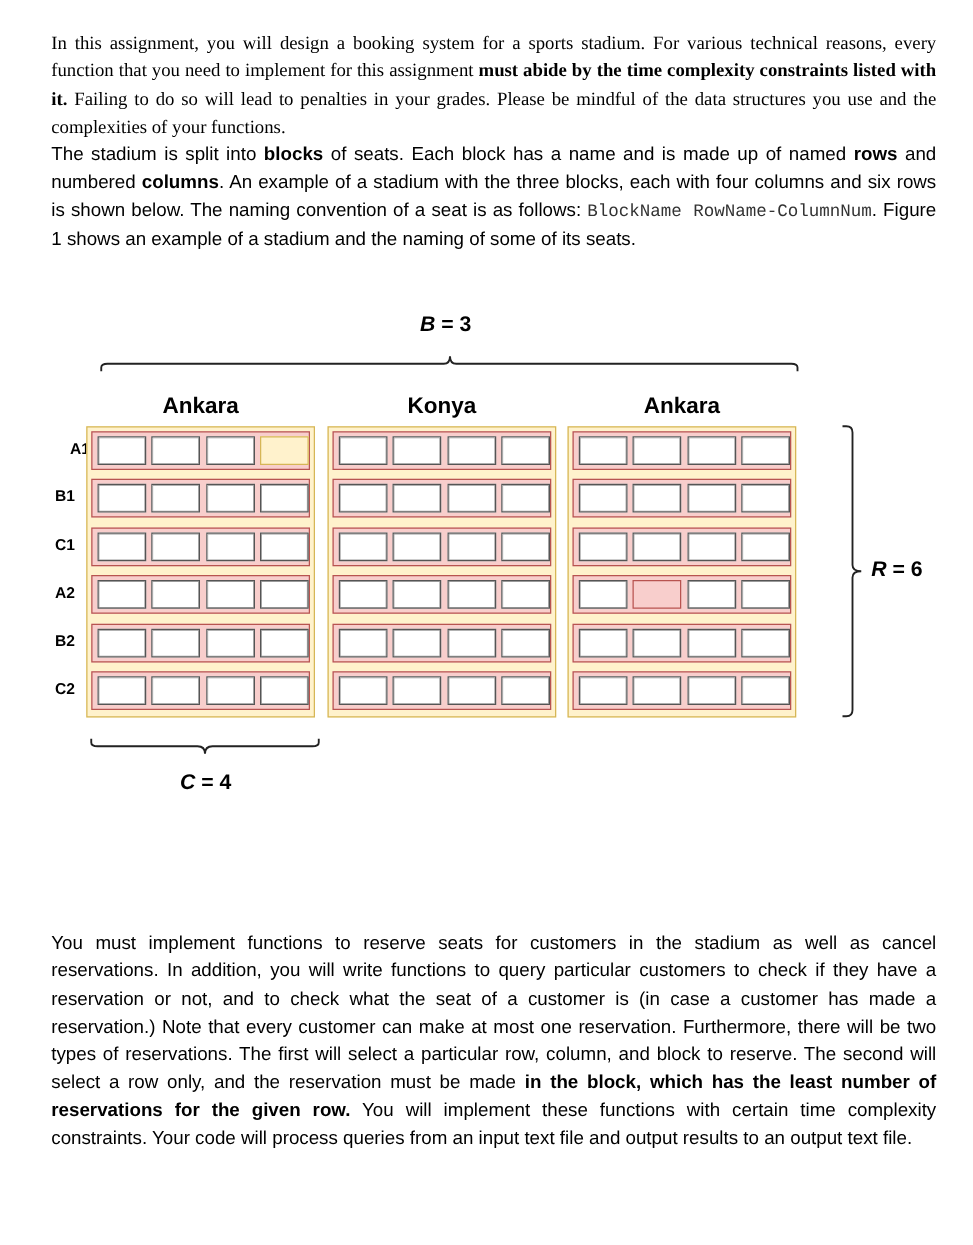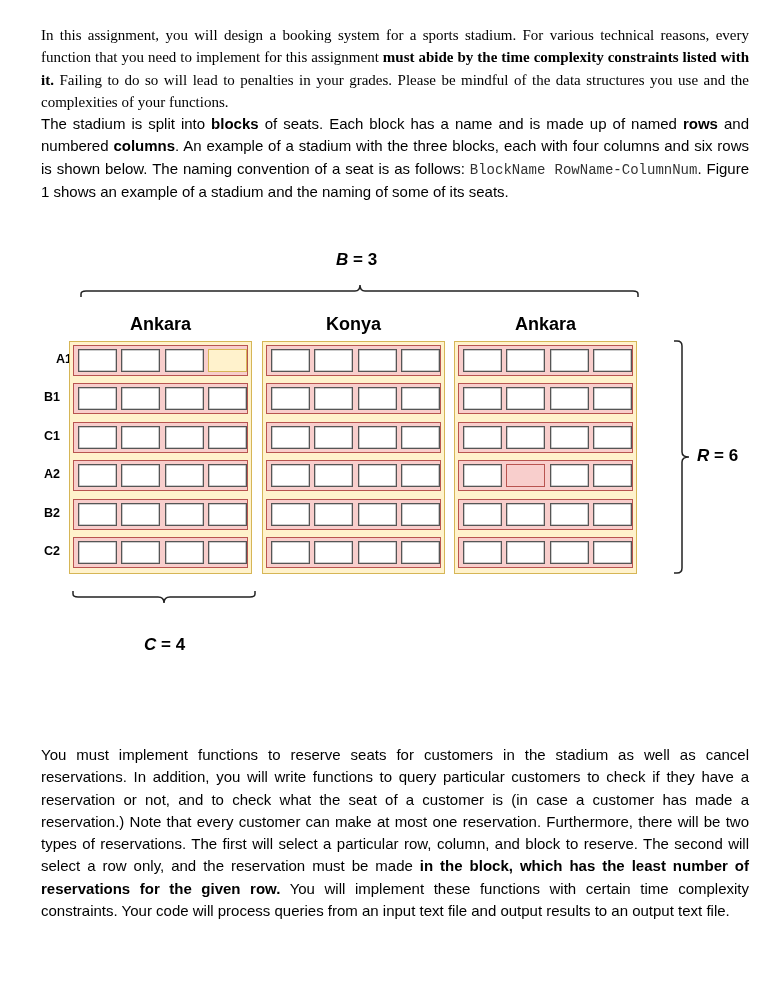--- a/index.html
+++ b/index.html
@@ -197,18 +197,18 @@
     </div>
 
   <svg class="brace" style="left:673px; top:340px;" width="20" height="236">
     <path d="M1,1 L4,1 Q9,1 9,6 L9,112 Q9,117 16,117 Q9,117 9,122 L9,228 Q9,233 4,233 L1,233" fill="none" stroke="#222" stroke-width="1.5"></path>
   </svg>
   <div class="var-label" style="left:697px; top:446px;"><i>R</i><span> = 6</span></div>
 
   <svg class="brace" style="left:72px; top:590px;" width="185" height="20">
     <path d="M1,1 L1,4 Q1,7 6,7 L86,7 Q92,7 92,13 Q92,7 98,7 L178,7 Q183,7 183,4 L183,1" fill="none" stroke="#222" stroke-width="1.5"></path>
   </svg>
-  <div class="var-label" style="left:144px; top:616px;margin-top:19px;"><i>C</i><span> = 4</span></div>
+  <div class="var-label" style="left:144px; top:616px;"><i>C</i><span> = 4</span></div>
 </div>
 
 <p class="para" id="caption"></p>
 
 <p class="para" id="p3"><span>You must implement functions to reserve seats for customers in the stadium as well as cancel reservations. In addition, you will write functions to query particular customers to check if they have a reservation or not, and to check what the seat of a customer is (in case a customer has made a reservation.) Note that every customer can make at most one reservation. Furthermore, there will be two types of reservations. The first will select a particular row, column, and block to reserve. The second will select a row only, and the reservation must be made </span><b>in the block, which has the least number of reservations for the given row.</b><span> You will implement these functions with certain time complexity constraints. Your code will process queries from an input text file and output results to an output text file.</span></p>
 
 </body></html>

